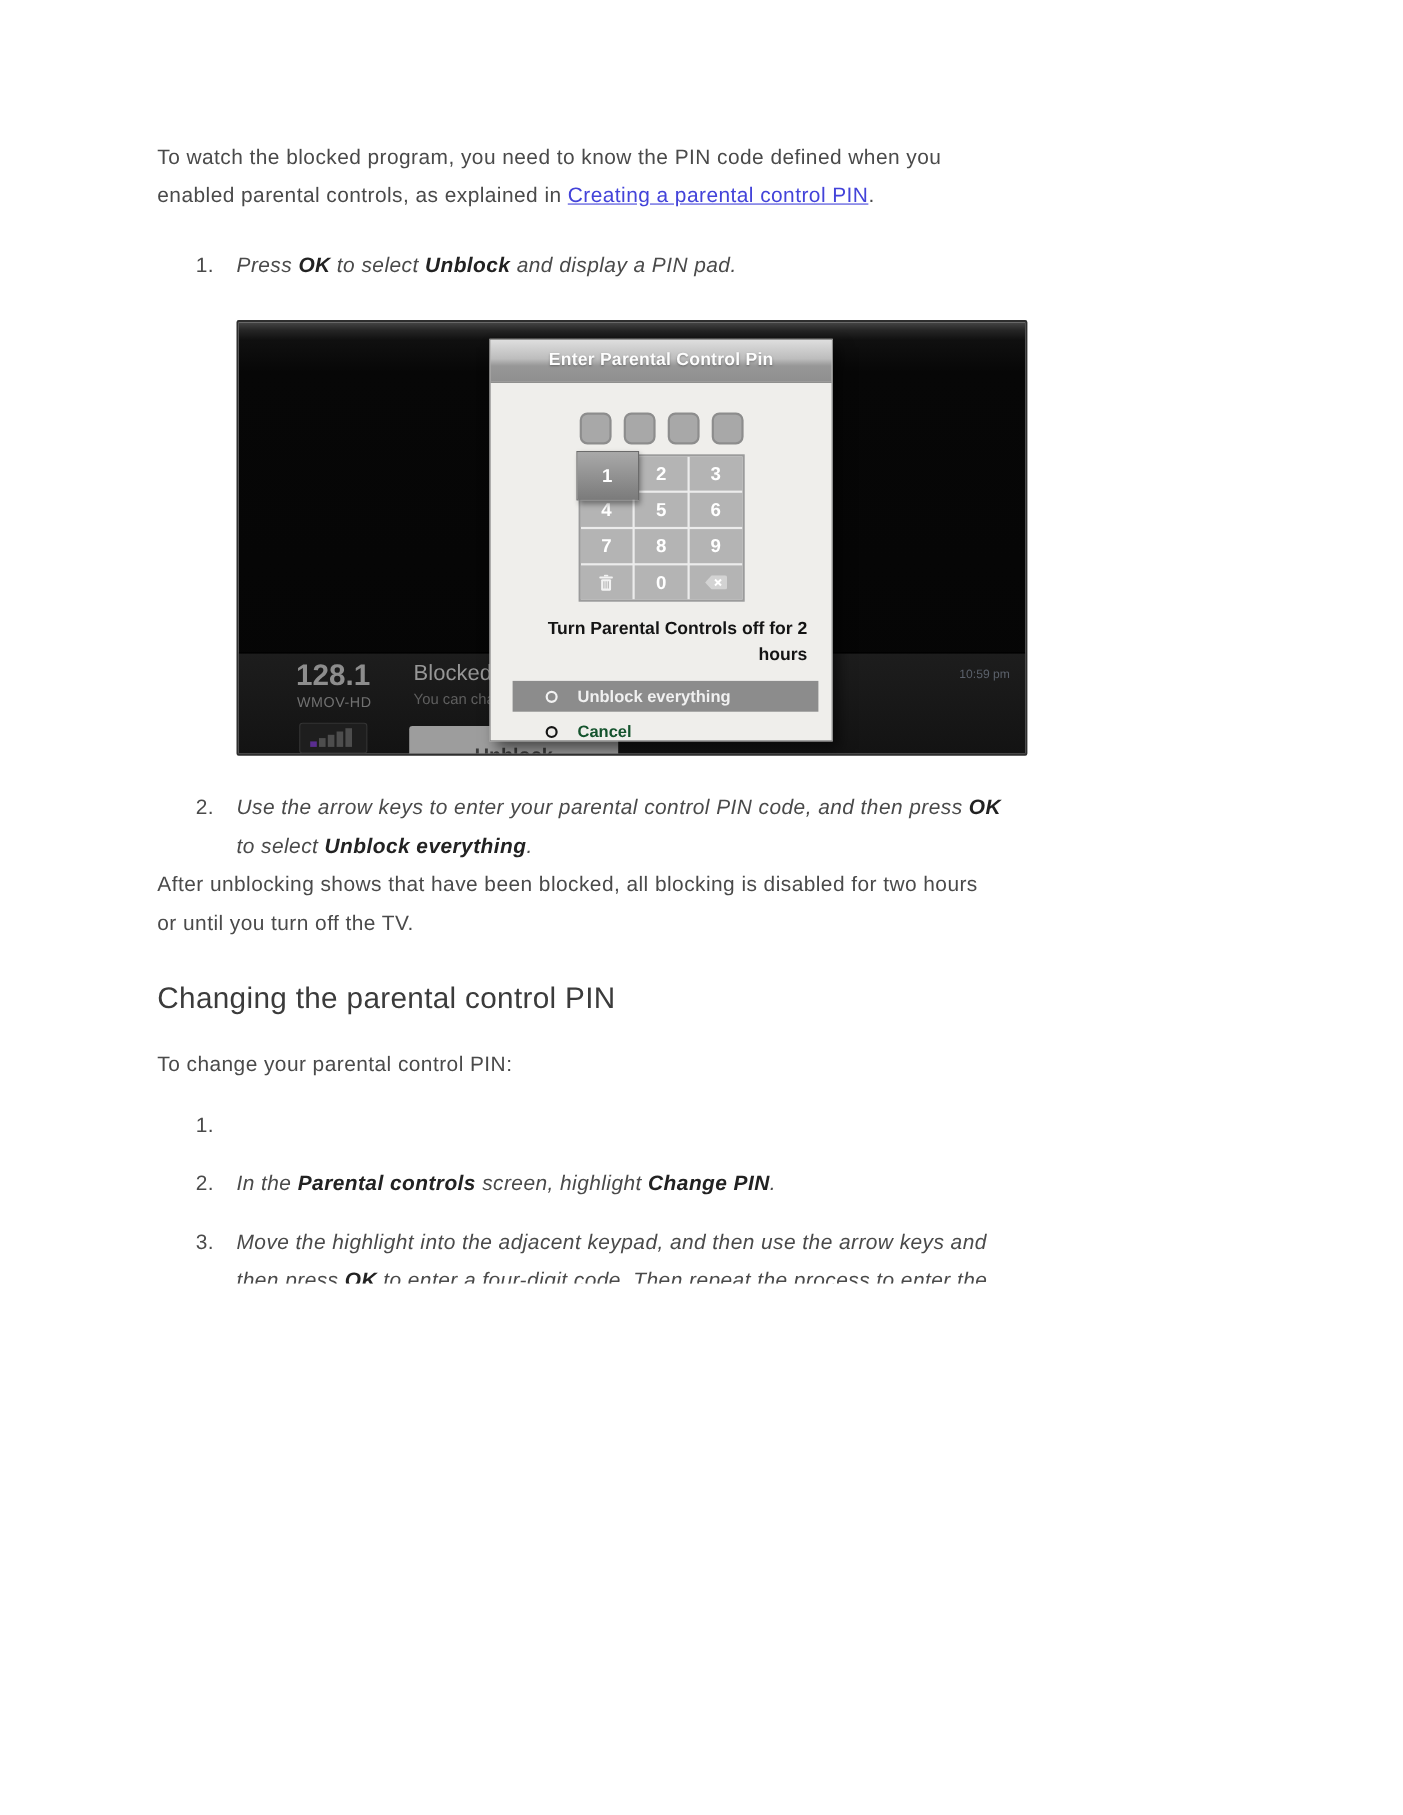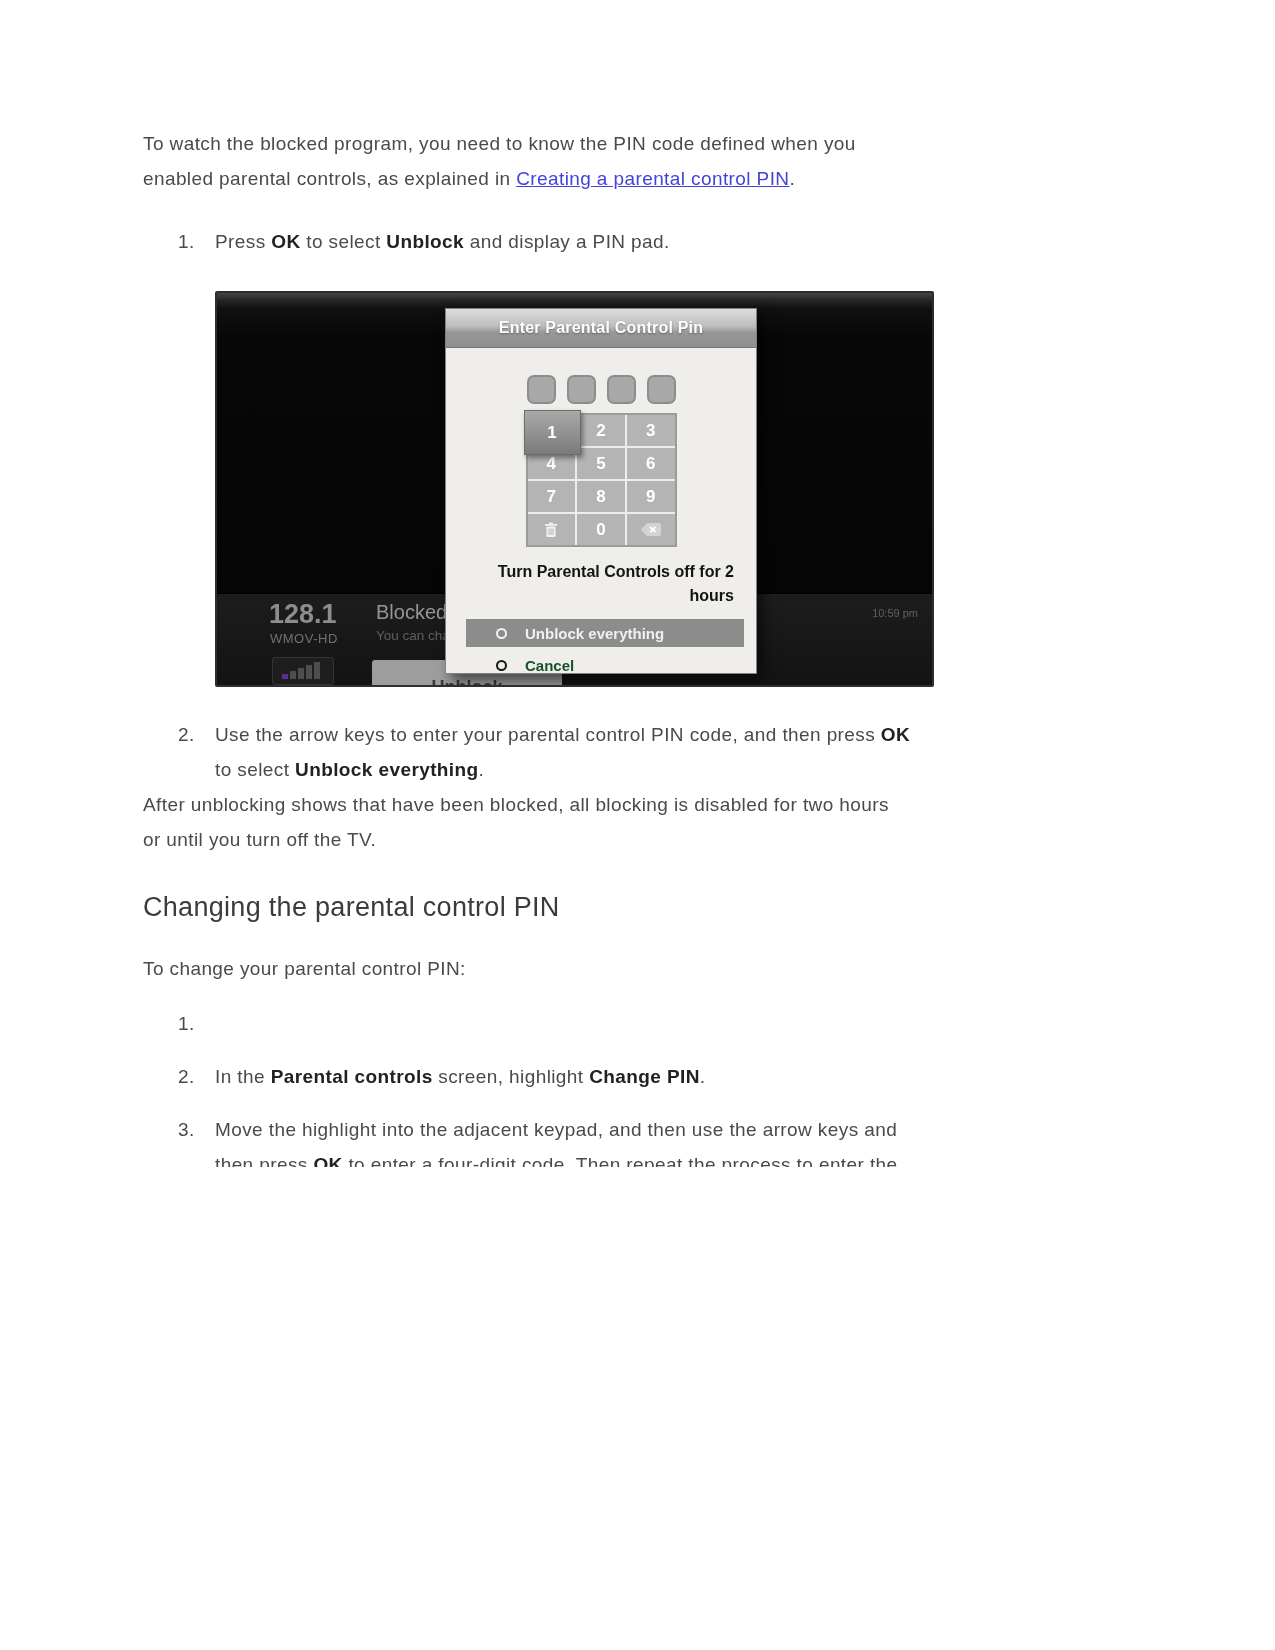--- a/index.html
+++ b/index.html
@@ -5,21 +5,21 @@
   html,body{margin:0;padding:0;background:#ffffff;}
   .page{position:relative;width:1275px;height:1167px;background:#fff;overflow:hidden;
         font-family:"Liberation Sans",sans-serif;color:#4a4a4a;font-size:19px;line-height:35px;
         font-weight:300;letter-spacing:.4px;}
   .para{margin:0 100px 0 143px;white-space:pre-line;}
   .intro{margin-top:126px;}
   .b{font-weight:700;color:#222;}
   a.doclink{color:#4343d9;text-decoration:underline;cursor:pointer;}
   .step{display:flex;margin-left:178px;margin-right:90px;}
   .step-num{flex:none;width:37px;}
-  .step-text{white-space:pre-line;}
+  .step-text{white-space:pre-line;font-style:italic;}
   .mt28{margin-top:28px;} .mt30{margin-top:30px;} .mt16{margin-top:0;}
   .mt24{margin-top:24px;} .mt20{margin-top:20px;} .mt18{margin-top:18px;}
   h2.doc-heading{margin:30px 100px 0 143px;font-size:27px;line-height:40px;font-weight:400;
         color:#3b3b3b;letter-spacing:.3px;}
 
   
   .tv{position:relative;width:715px;height:392px;margin:32px 0 0 215px;
       border:2px solid #2e2e2e;border-radius:2px;overflow:hidden;
       background:linear-gradient(180deg,#454545 0px,#262626 7px,#101010 16px,#070707 45px,#050505 100%);
       font-family:"Liberation Sans",sans-serif;letter-spacing:0;}

